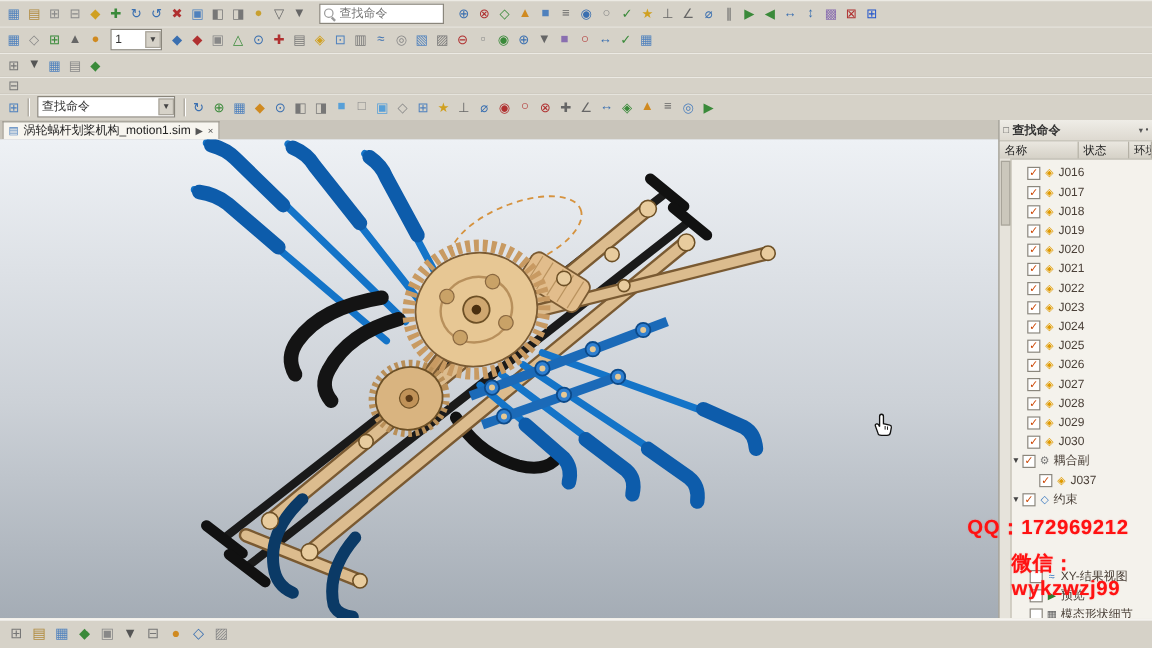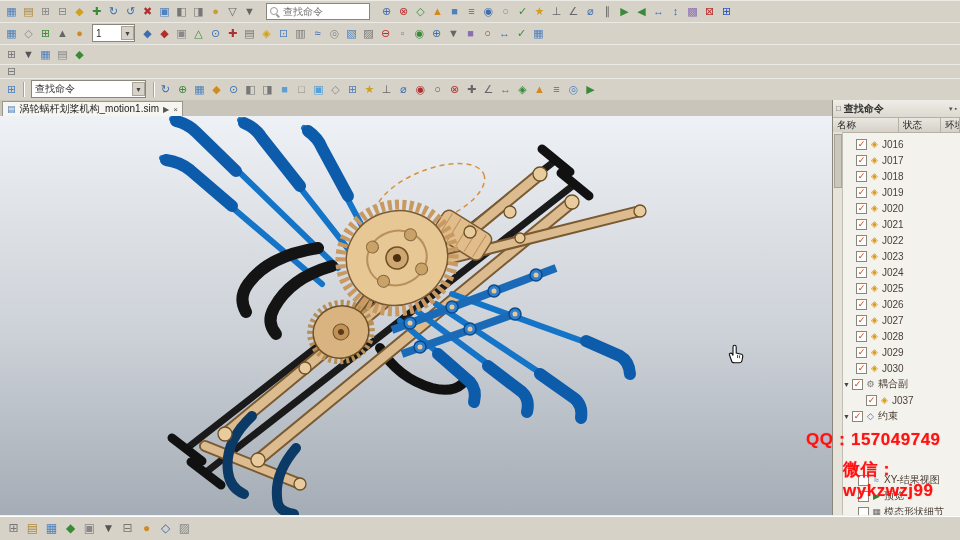--- a/index.html
+++ b/index.html
@@ -575,14 +575,14 @@
       <span class="tbi" style="color: rgb(58, 138, 58);">◆</span>
       <span class="tbi" style="color: rgb(136, 136, 136);">▣</span>
       <span class="tbi" style="color: rgb(85, 85, 85);">▼</span>
       <span class="tbi" style="color: rgb(119, 119, 119);">⊟</span>
       <span class="tbi" style="color: rgb(208, 138, 32);">●</span>
       <span class="tbi" style="color: rgb(58, 111, 176);">◇</span>
       <span class="tbi" style="color: rgb(136, 136, 136);">▨</span>
     </div>
 </div>
 
-<div class="wm wm1">QQ：157049749</div>
+<div class="wm wm1">QQ：172969212</div>
 <div class="wm wm2">微信：wykzwzj99</div>
 
 </body></html>

